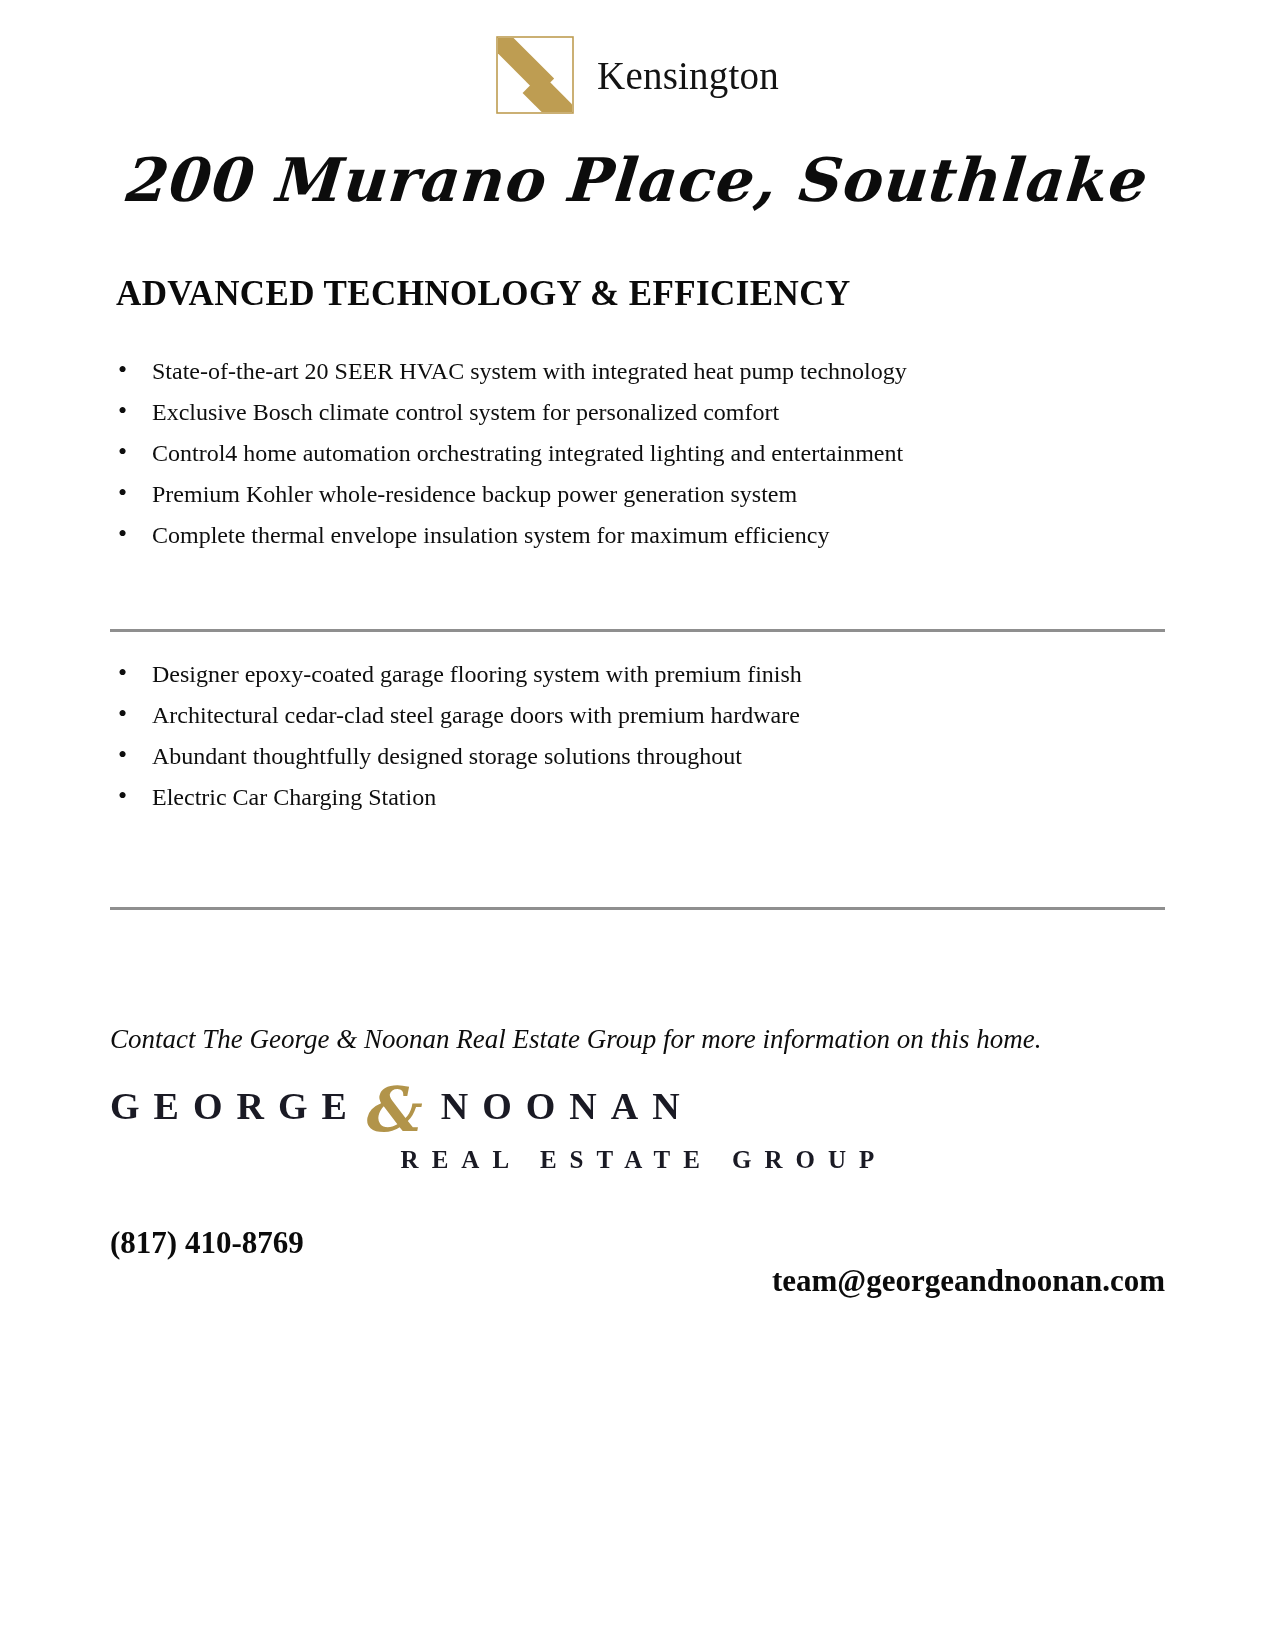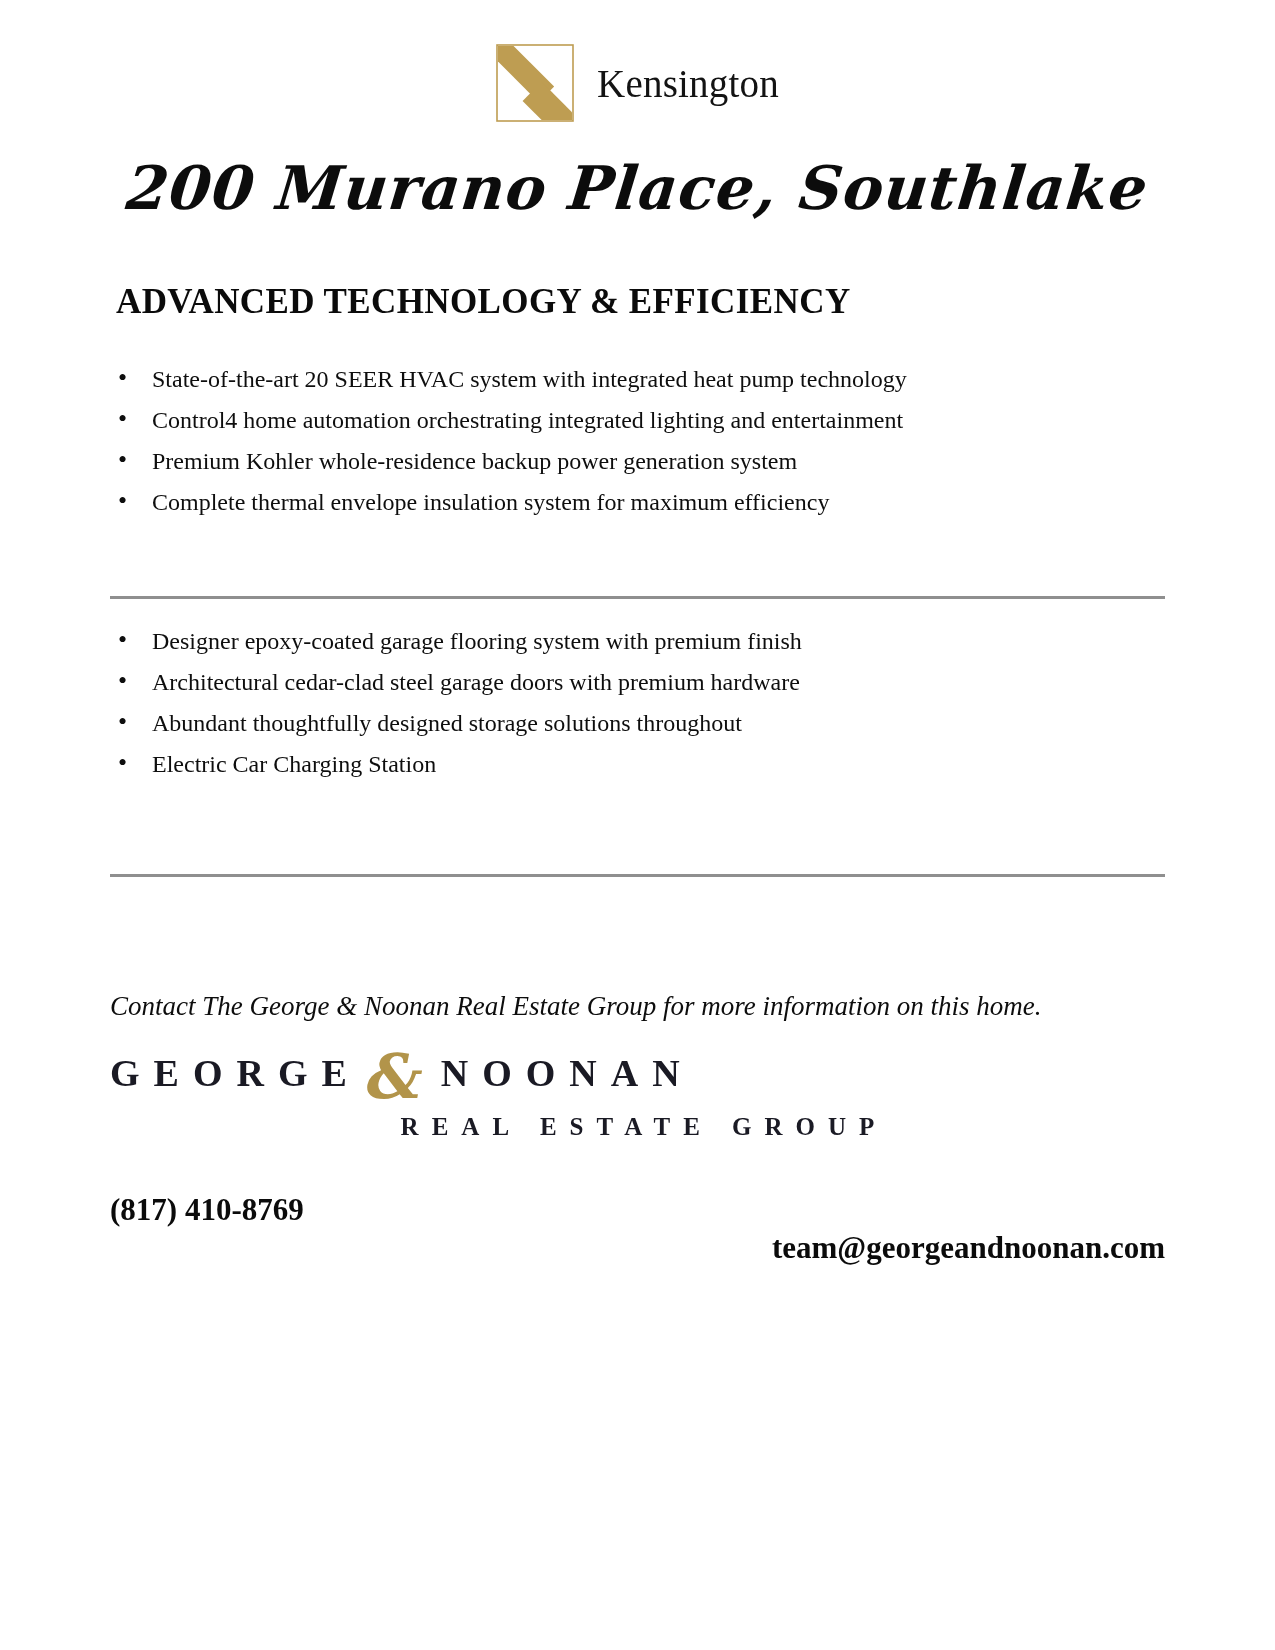--- a/index.html
+++ b/index.html
@@ -15,21 +15,21 @@
     font-family: "Liberation Serif", serif;
     color: var(--ink);
     width: 1275px;
   }
   .page {
     position: relative;
     width: 1275px;
     height: 1590px;
     background: #ffffff;
     overflow: hidden;
-    padding: 12px 110px;
+    padding: 4px 110px;
   }
 
   
   .brand {
     display: flex;
     justify-content: center;
     align-items: center;
     gap: 23px;
     padding-top: 32px;
   }
@@ -177,20 +177,21 @@
       <div>Kensington</div>
     </div>
   </header>
 
   <h1 class="address">200 Murano Place, Southlake</h1>
 
   <section class="feature-section section-1">
     <h2>ADVANCED TECHNOLOGY &amp; EFFICIENCY</h2>
     <ul>
         <li>State-of-the-art 20 SEER HVAC system with integrated heat pump technology</li>
+        <li>Exclusive Bosch climate control system for personalized comfort</li>
         <li>Control4 home automation orchestrating integrated lighting and entertainment</li>
         <li>Premium Kohler whole-residence backup power generation system</li>
         <li>Complete thermal envelope insulation system for maximum efficiency</li>
       </ul>
   </section>
 
   <hr class="divider divider-1">
 
   <section class="feature-section section-2">
     <ul>

